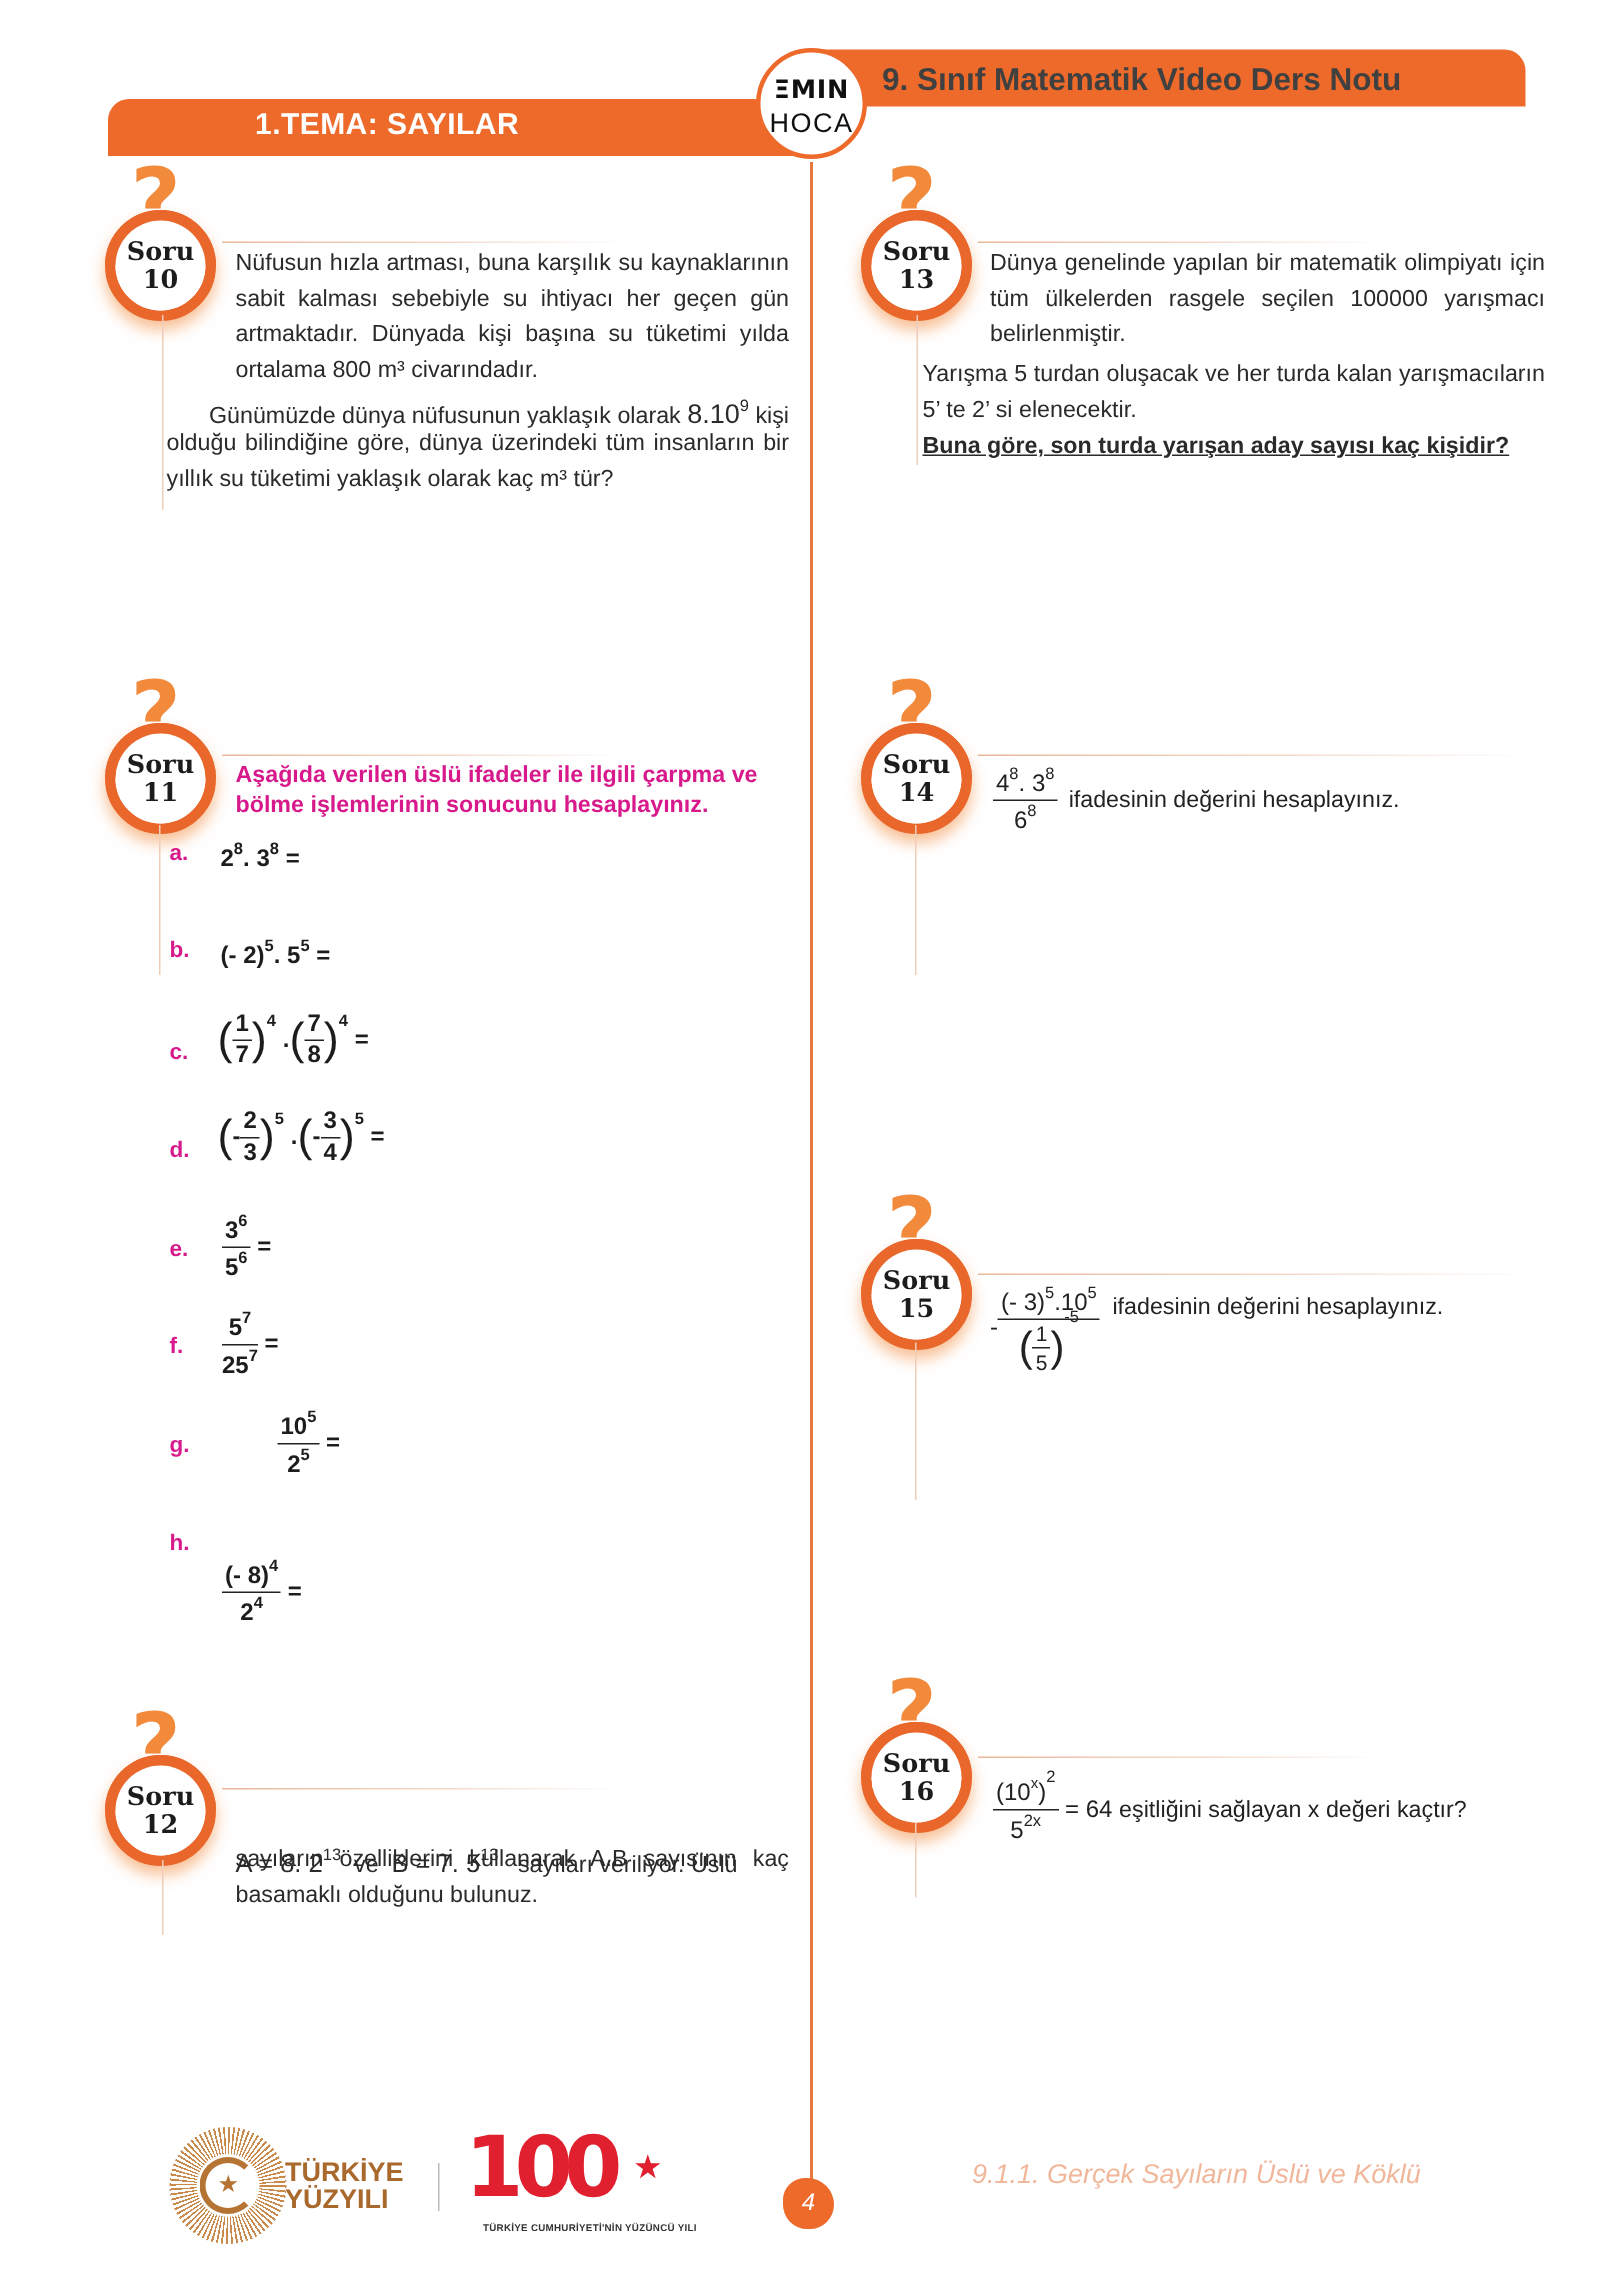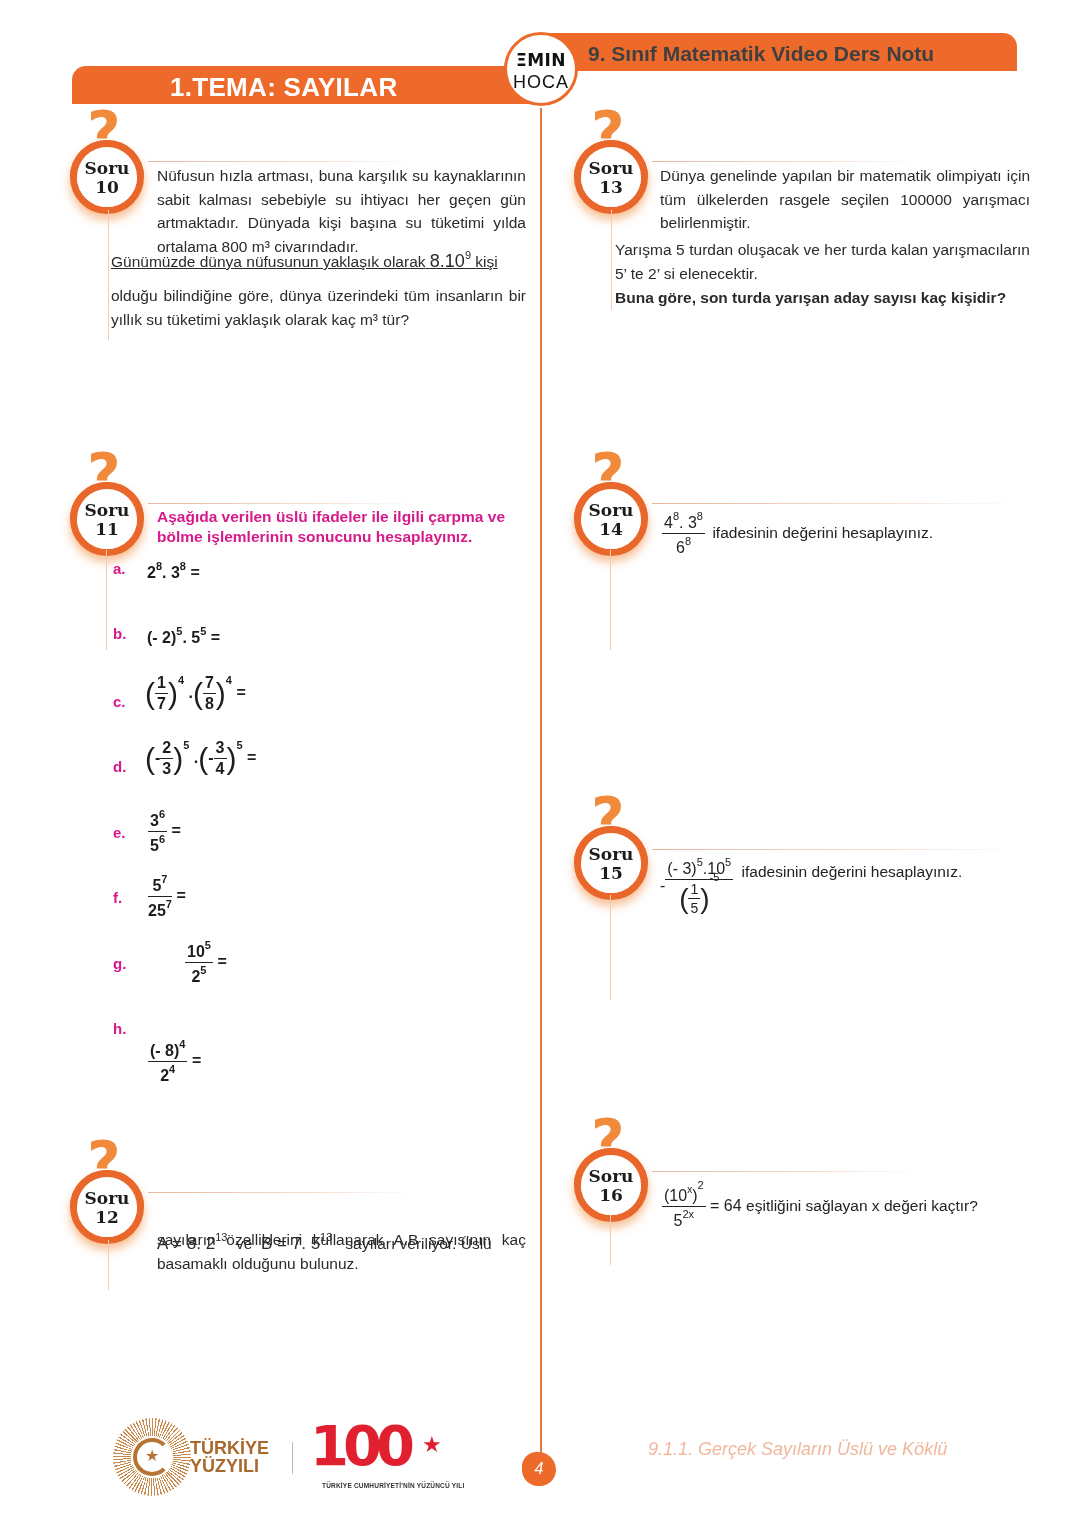--- a/index.html
+++ b/index.html
@@ -7,21 +7,21 @@
   body { position: relative; font-family: "Liberation Sans", sans-serif; color: #222; overflow: hidden; }
 
   .abs { position: absolute; }
 
   
   .bar-left {
     position: absolute; left: 72px; top: 66px; width: 470px; height: 38px;
     background: #ee6a2b; border-radius: 14px 0 0 0;
   }
   .bar-left-title {
-    position: absolute; left: 170px; top: 72px; font-size: 26px; font-weight: bold; color: #fff; letter-spacing: .3px;
+    position: absolute; left: 170px; top: 72px; font-size: 20px; font-weight: bold; color: #fff; letter-spacing: .3px;
   }
   .bar-right {
     position: absolute; left: 540px; top: 33px; width: 477px; height: 38px;
     background: #ee6a2b; border-radius: 0 14px 0 0;
   }
   .bar-right-title {
     position: absolute; left: 588px; top: 42px; font-size: 21px; font-weight: bold; color: #404040;
   }
 
   .logo {
@@ -55,21 +55,21 @@
   .soru .lbl {
     position: absolute; left: 0; width: 82px; text-align: center; top: 51px;
     font-family: "DejaVu Serif", serif; font-weight: bold; font-size: 17px; color: #1c1c1c; line-height: 19px;
   }
   .dash-line { position: absolute; height: 1px; background: linear-gradient(90deg,#e9b79a,#f3ddcf 60%, rgba(255,255,255,0)); }
   .vline { position: absolute; width: 1px; background: #f0cdb8; }
 
   .txt { position: absolute; font-size: 15.5px; line-height: 23.5px; color: #2a2a2a; text-align: justify; }
   .txt.just-last { text-align-last: left; }
   .sup { font-size: 11px; vertical-align: 8px; }
-  .bold { font-weight: bold; }
+  .bold { font-weight: bold; text-decoration: underline; }
   .pink { color: #d7198b; font-weight: bold; }
 
   
   .item { position: absolute; font-size: 16px; font-weight: bold; color: #1d1d1d; }
   .item .letter { position: absolute; left: 0; color: #d7198b; font-weight: bold; font-size: 15px; }
   .frac { display: inline-block; vertical-align: middle; text-align: center; }
   .frac .num { display:block; padding: 0 2px 1px; border-bottom: 1.3px solid #222; }
   .frac .den { display:block; padding-top: 1px; }
   .paren { font-size: 30px; font-weight: normal; vertical-align: middle; line-height: 1; }
   .exp { font-size: 11px; position: relative; top: -14px; }
@@ -104,21 +104,21 @@
 <div class="soru" style="left:66px; top:108px;">
   <div class="q">?</div>
   <div class="ring"></div>
   <div class="ring-top"></div>
   <div class="inner"></div>
   <div class="lbl"><span>Soru</span><br><span>10</span></div>
 </div>
 <div class="dash-line" style="left:148px; top:161px; width:270px;"></div>
 <div class="vline" style="left:108px; top:210px; height:130px;"></div>
 <div class="txt just-last" style="left:157px; top:164px; width:369px;">Nüfusun hızla artması, buna karşılık su kaynaklarının sabit kalması sebebiyle su ihtiyacı her geçen gün artmaktadır. Dünyada kişi başına su tüketimi yılda ortalama 800 m³ civarındadır.</div>
-<div class="txt" style="left:111px; top:244px; width:415px; text-align:left;text-decoration:underline;">
+<div class="txt" style="left:111px; top:260px; width:415px; text-align:right;">
   <span>Günümüzde dünya nüfusunun yaklaşık olarak</span>
   <span style="font-size:18px;"><span>8.10</span><span class="sup">9</span></span>
   <span>kişi</span>
 </div>
 <div class="txt just-last" style="left:111px; top:284px; width:415px;">olduğu bilindiğine göre, dünya üzerindeki tüm insanların bir yıllık su tüketimi yaklaşık olarak kaç m³ tür?</div>
 
 <div class="soru" style="left:570px; top:108px;">
   <div class="q">?</div>
   <div class="ring"></div>
     <div class="ring-top"></div>

